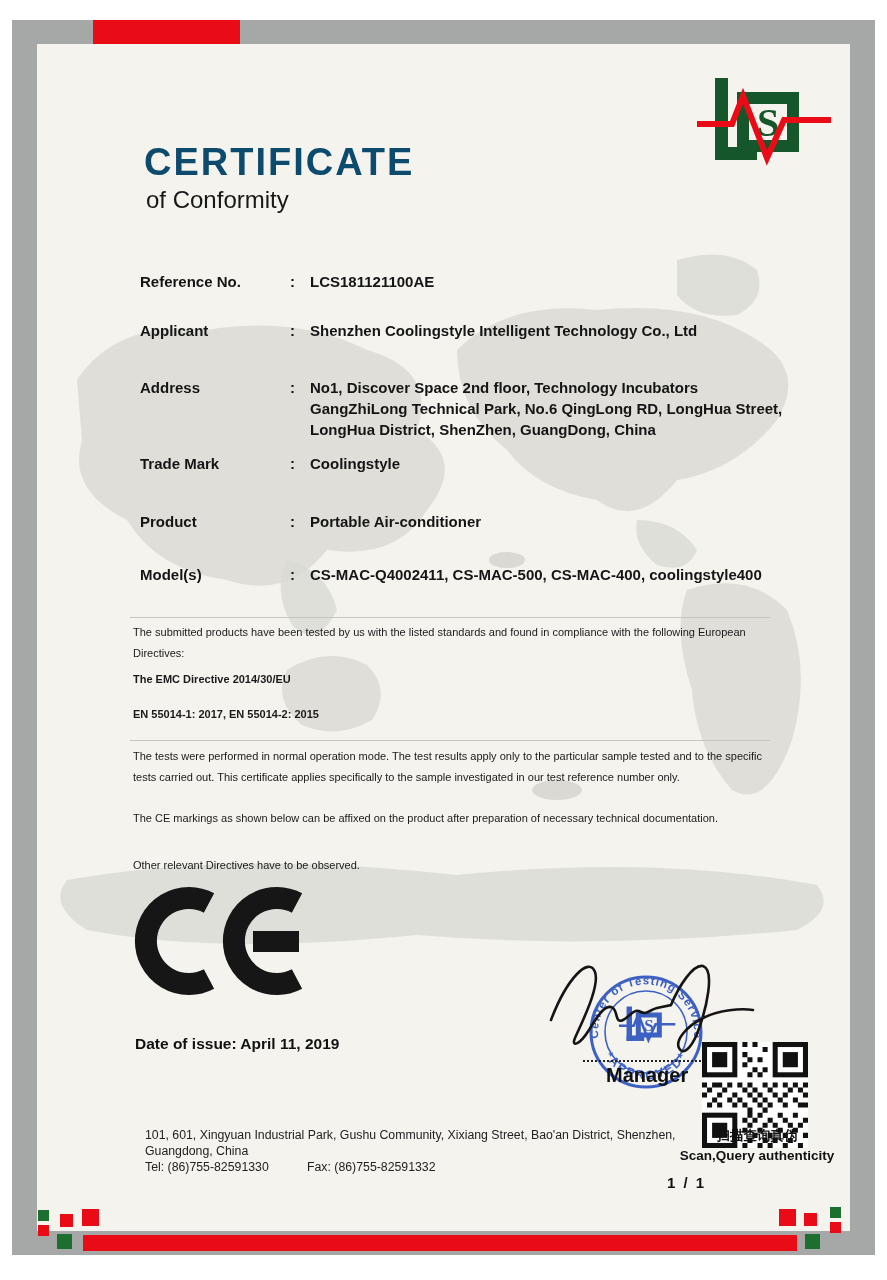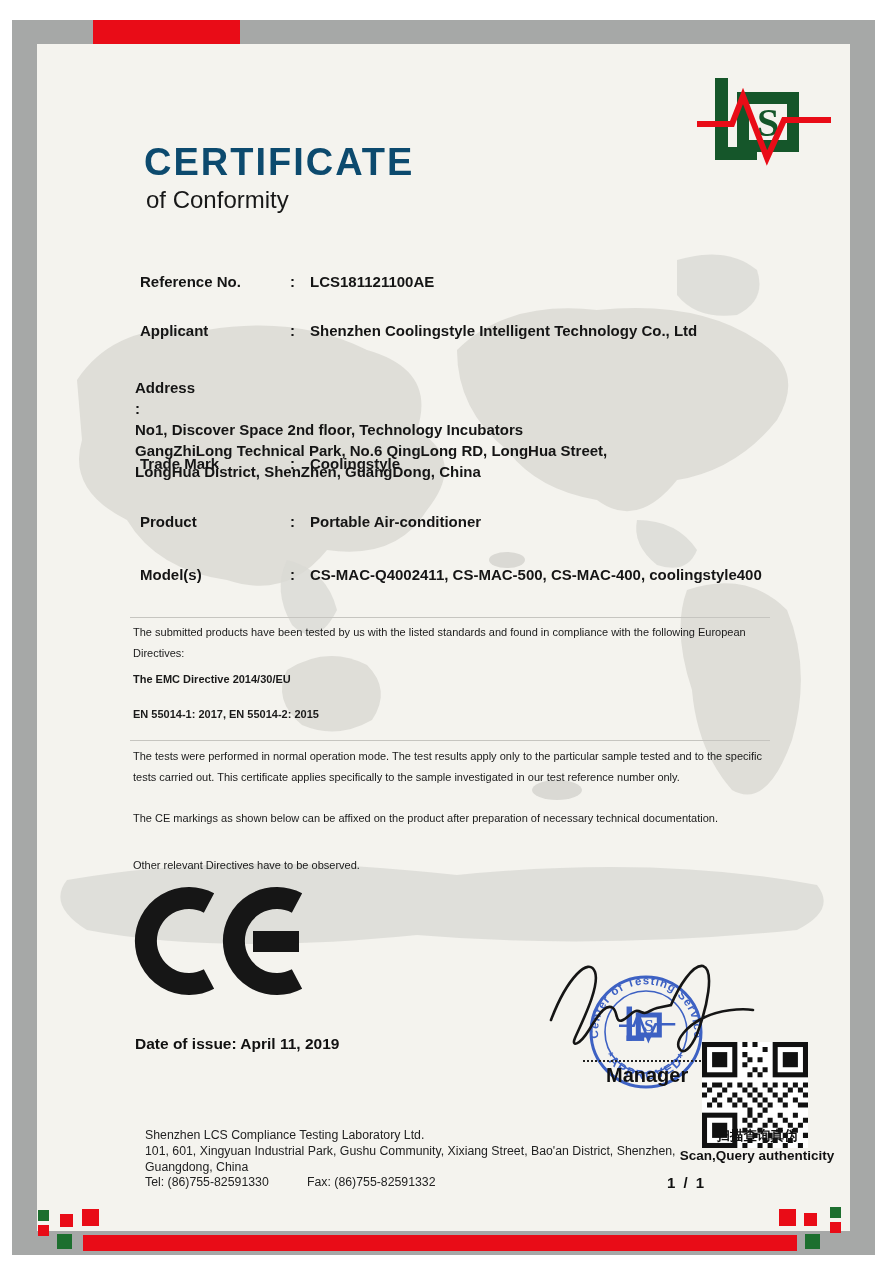--- a/index.html
+++ b/index.html
@@ -102,21 +102,21 @@
   <div class="field-row" style="top:271px;">
     <span class="label">Reference No.</span>
     <span class="colon">:</span>
     <span class="value nowrap">LCS181121100AE</span>
   </div>
   <div class="field-row" style="top:320px;">
     <span class="label">Applicant</span>
     <span class="colon">:</span>
     <span class="value nowrap">Shenzhen Coolingstyle Intelligent Technology Co., Ltd</span>
   </div>
-  <div class="field-row" style="top:377px;flex-direction:column;">
+  <div class="field-row" style="top:377px;">
     <span class="label">Address</span>
     <span class="colon">:</span>
     <span class="value">No1, Discover Space 2nd floor, Technology Incubators GangZhiLong Technical Park, No.6 QingLong RD, LongHua Street, LongHua District, ShenZhen, GuangDong, China</span>
   </div>
   <div class="field-row" style="top:453px;">
     <span class="label">Trade Mark</span>
     <span class="colon">:</span>
     <span class="value nowrap">Coolingstyle</span>
   </div>
   <div class="field-row" style="top:511px;">
@@ -191,21 +191,20 @@
         <path id="qr-modules" d="M40 0h5v5h-5zM50 0h5v5h-5zM60 5h5v5h-5zM40 10h5v5h-5zM45 15h5v5h-5zM55 15h5v5h-5zM40 20h5v5h-5zM50 25h5v5h-5zM60 25h5v5h-5zM45 30h5v5h-5zM55 30h5v5h-5zM0 40h5v5h-5zM10 40h5v5h-5zM15 40h5v5h-5zM25 40h5v5h-5zM35 40h5v5h-5zM45 40h5v5h-5zM60 40h5v5h-5zM70 40h5v5h-5zM80 40h5v5h-5zM90 40h5v5h-5zM100 40h5v5h-5zM5 45h5v5h-5zM20 45h5v5h-5zM40 45h5v5h-5zM50 45h5v5h-5zM65 45h5v5h-5zM85 45h5v5h-5zM95 45h5v5h-5zM0 50h5v5h-5zM15 50h5v5h-5zM30 50h5v5h-5zM45 50h5v5h-5zM55 50h5v5h-5zM70 50h5v5h-5zM80 50h5v5h-5zM100 50h5v5h-5zM10 55h5v5h-5zM25 55h5v5h-5zM35 55h5v5h-5zM50 55h5v5h-5zM60 55h5v5h-5zM75 55h5v5h-5zM90 55h5v5h-5zM5 60h5v5h-5zM15 60h5v5h-5zM30 60h5v5h-5zM40 60h5v5h-5zM55 60h5v5h-5zM65 60h5v5h-5zM80 60h5v5h-5zM95 60h5v5h-5zM100 60h5v5h-5zM45 65h5v5h-5zM60 65h5v5h-5zM45 70h5v5h-5zM55 70h5v5h-5zM75 70h5v5h-5zM90 70h5v5h-5zM40 75h5v5h-5zM50 75h5v5h-5zM65 75h5v5h-5zM80 75h5v5h-5zM100 75h5v5h-5zM45 80h5v5h-5zM60 80h5v5h-5zM70 80h5v5h-5zM85 80h5v5h-5zM95 80h5v5h-5zM40 85h5v5h-5zM55 85h5v5h-5zM75 85h5v5h-5zM90 85h5v5h-5zM50 90h5v5h-5zM65 90h5v5h-5zM80 90h5v5h-5zM100 90h5v5h-5zM45 95h5v5h-5zM60 95h5v5h-5zM70 95h5v5h-5zM85 95h5v5h-5zM40 100h5v5h-5zM55 100h5v5h-5zM65 100h5v5h-5zM80 100h5v5h-5zM95 100h5v5h-5z"></path>
       </g>
     </svg>
   </div>
   <div class="qr-captions">
     <div class="zh">扫描查询真伪</div>
     <div class="en">Scan,Query authenticity</div>
   </div>
 
   <div class="footer">
-    <div>Shenzhen LCS Compliance Testing Laboratory Ltd.</div>
     <div>101, 601, Xingyuan Industrial Park, Gushu Community, Xixiang Street, Bao'an District, Shenzhen,</div>
     <div>Guangdong, China</div>
     <div class="cols">
       <span class="c1">Tel: (86)755-82591330</span>
       <span>Fax: (86)755-82591332</span>
     </div>
   </div>
   <div class="pagenum">1 / 1</div>
 
 </div>

